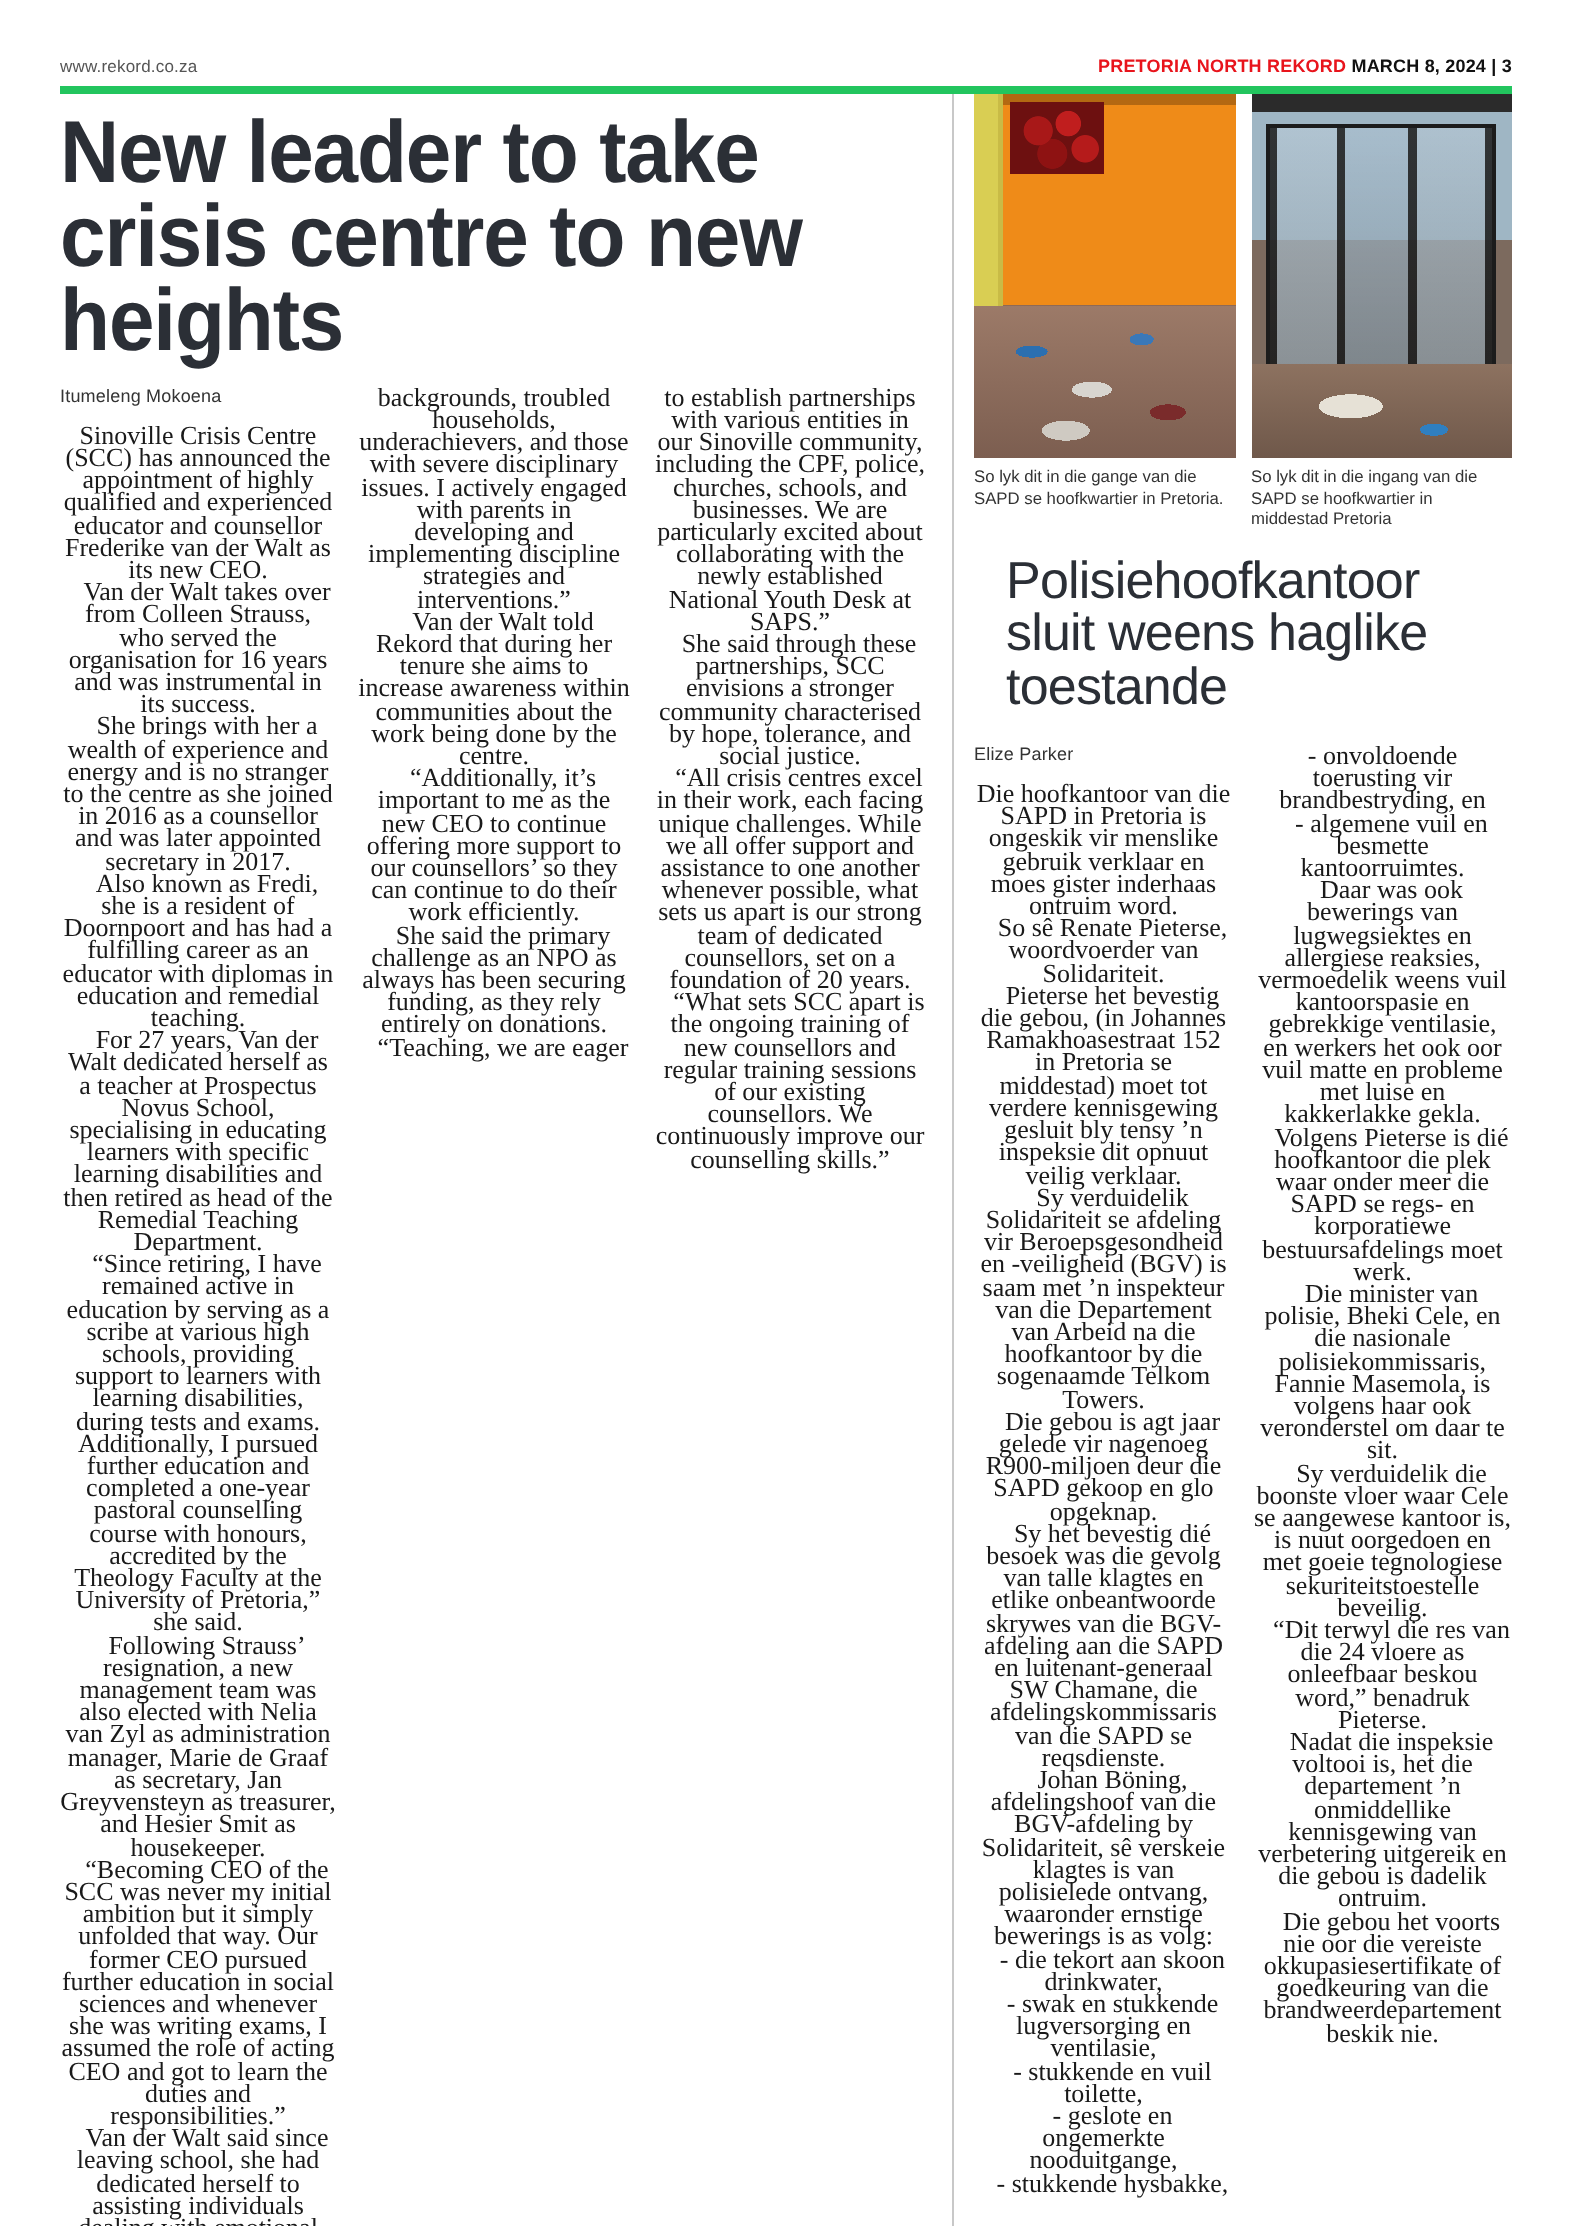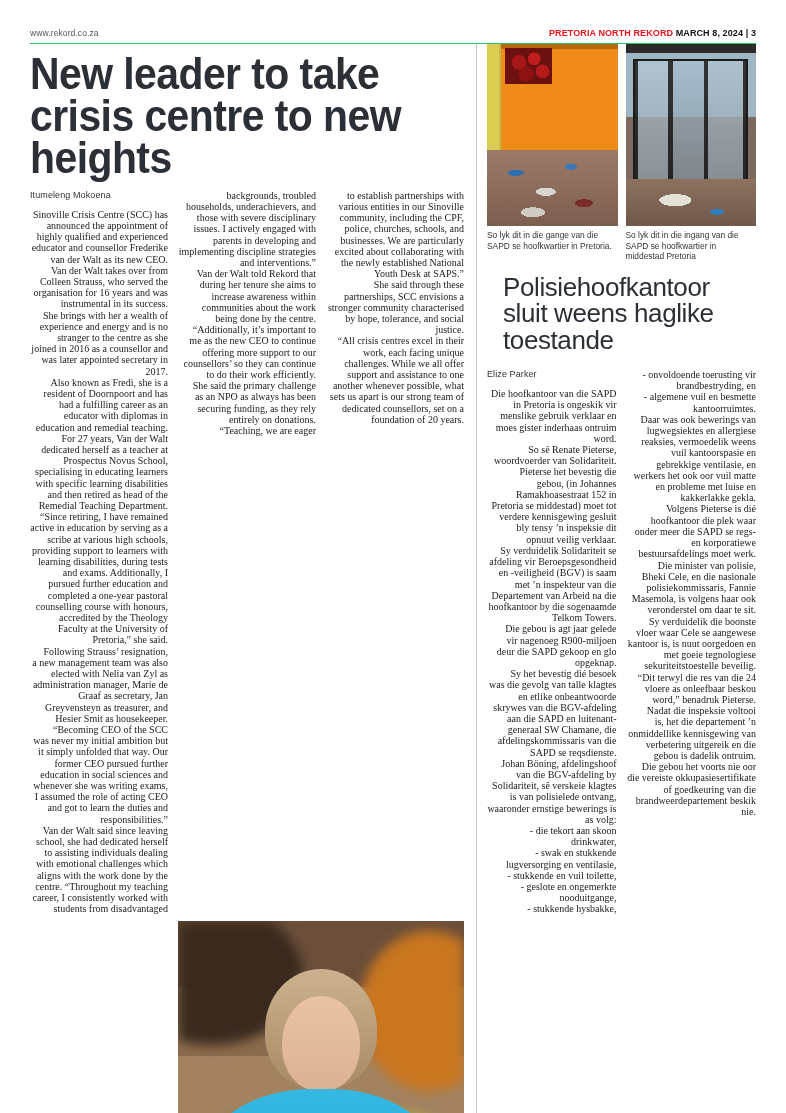--- a/index.html
+++ b/index.html
@@ -23,21 +23,21 @@
     padding: 0 30px;
   }
 
   
   .masthead {
     display: flex;
     align-items: baseline;
     justify-content: space-between;
     padding-top: 28px;
     padding-bottom: 5px;
-    border-bottom: 1px solid #22c55e;
+    border-bottom: 4px solid #22c55e;
     font-family: "Liberation Sans", sans-serif;
   }
   .masthead-url {
     font-size: 8.5px;
     color: #555;
     letter-spacing: .1px;
   }
   .masthead-right {
     font-size: 9px;
     font-weight: bold;
@@ -64,23 +64,23 @@
   }
   .byline {
     font-family: "Liberation Sans", sans-serif;
     font-size: 9px;
     color: #333;
     margin: 0 0 9px 0;
     letter-spacing: .1px;
   }
   p.body {
     margin: 0;
-    font-size: 10px;
+    font-size: 13px;
     line-height: 11.2px;
-    text-align: right;
+    text-align: center;
     text-indent: 9px;
     hyphens: auto;
   }
   p.body.first { text-indent: 0; }
   .caption {
     font-family: "Liberation Sans", sans-serif;
     font-size: 8.4px;
     line-height: 10.5px;
     color: #333;
     margin-top: 4px;
@@ -245,20 +245,21 @@
           <p class="body first">backgrounds, troubled households, underachievers, and those with severe disciplinary issues. I actively engaged with parents in developing and implementing discipline strategies and interventions.”</p>
           <p class="body">Van der Walt told Rekord that during her tenure she aims to increase awareness within communities about the work being done by the centre.</p>
           <p class="body">“Additionally, it’s important to me as the new CEO to continue offering more support to our counsellors’ so they can continue to do their work efficiently.</p>
           <p class="body">She said the primary challenge as an NPO as always has been securing funding, as they rely entirely on donations.</p>
           <p class="body">“Teaching, we are eager</p>
         </div>
         <div class="col">
           <p class="body first">to establish partnerships with various entities in our Sinoville community, including the CPF, police, churches, schools, and businesses. We are particularly excited about collaborating with the newly established National Youth Desk at SAPS.”</p>
           <p class="body">She said through these partnerships, SCC envisions a stronger community characterised by hope, tolerance, and social justice.</p>
           <p class="body">“All crisis centres excel in their work, each facing unique challenges. While we all offer support and assistance to one another whenever possible, what sets us apart is our strong team of dedicated counsellors, set on a foundation of 20 years.</p>
+          <p class="body">“What sets SCC apart is the ongoing training of new counsellors and regular training sessions of our existing counsellors. We continuously improve our counselling skills.”</p>
         </div>
       </div>
 
       <div style="display:flex; gap:10px; margin-top:6px;">
         <div style="width:138px;"></div>
         <div style="width:286px;">
           <div class="photo ph-portrait">
             <div class="bg-blur"></div>
             <div class="hair"></div>
             <div class="face"></div>

